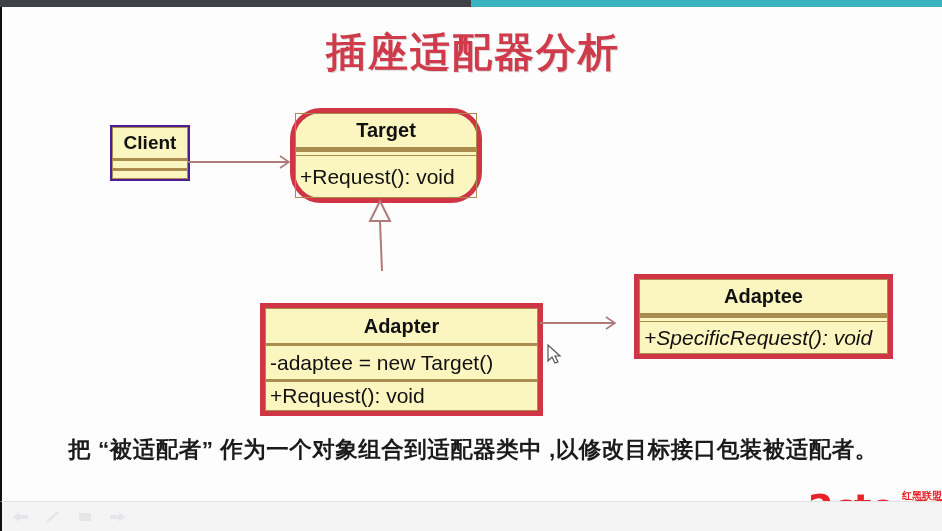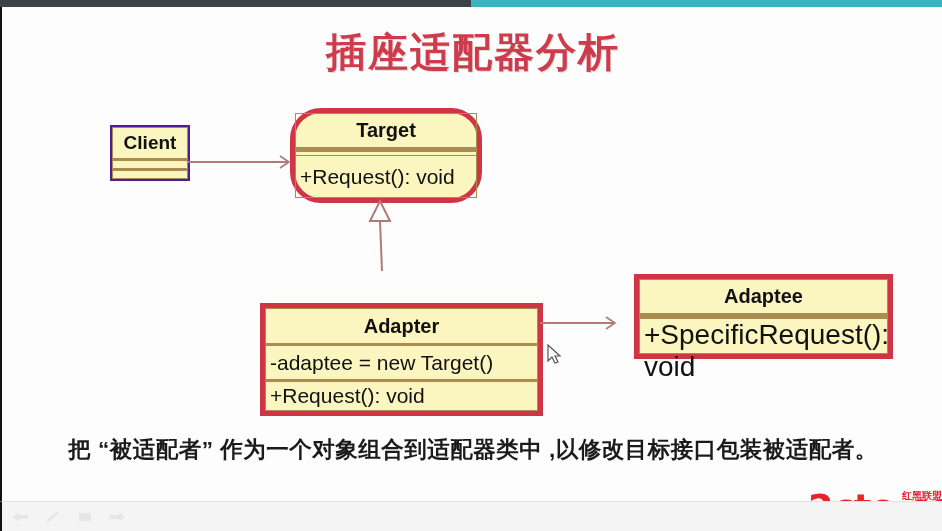--- a/index.html
+++ b/index.html
@@ -112,21 +112,21 @@
   
   #box-adapter { left: 258px; top: 280px; width: 283px; height: 113px; margin-top: 16px; }
   #box-adapter .cmp.name { flex: 0 0 34px; font-size: 20px; }
   #box-adapter .cmp.attr { flex: 0 0 33px; font-size: 21px; }
   #box-adapter .cmp.op   { flex: 1 1 auto; font-size: 21px; padding-left: 4px;
                            display:flex; align-items:center; }
 
   
   #box-adaptee { left: 632px; top: 267px; width: 259px; height: 85px; }
   #box-adaptee .cmp.name { flex: 0 0 33px; font-size: 20px; }
-  #box-adaptee .cmp.attr { flex: 1 1 auto; font-size: 28px; }
+  #box-adaptee .cmp.attr { flex: 1 1 auto; font-size: 21px; font-style: italic; }
 
   
   .connector { position: absolute; }
   #conn-client-target { left: 186px; top: 145px; }
   #conn-adapter-target { left: 360px; top: 190px; }
   #conn-adapter-adaptee { left: 538px; top: 306px; }
 
   
   .caption {
     position: absolute;

